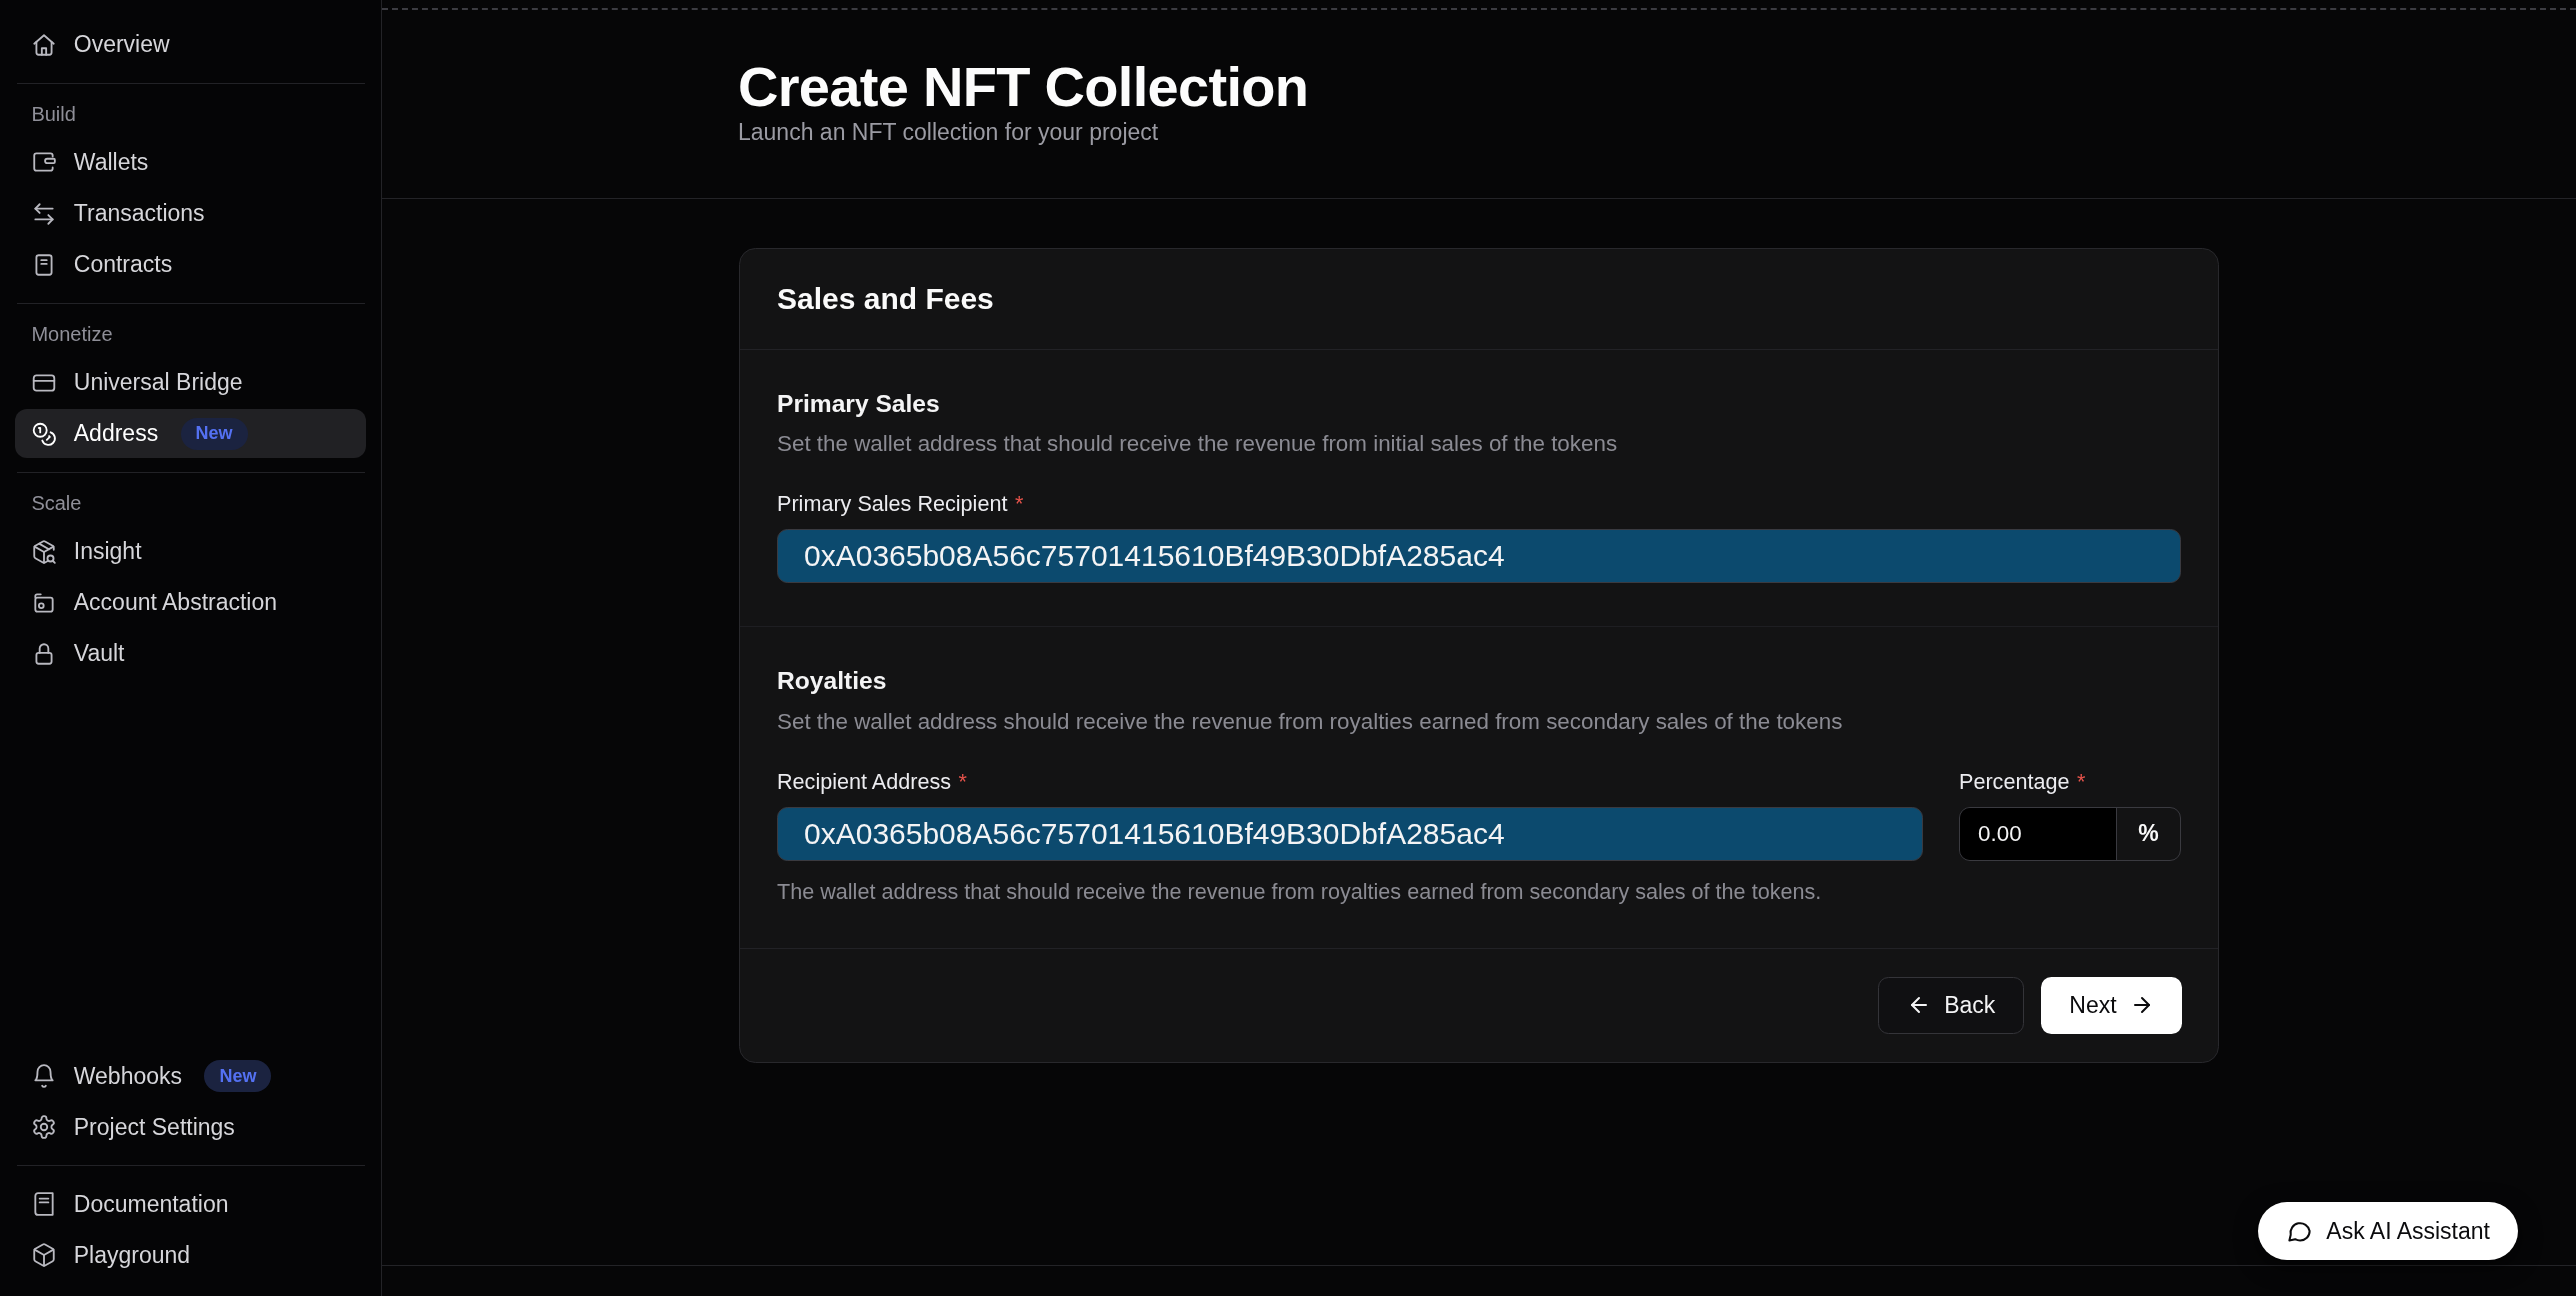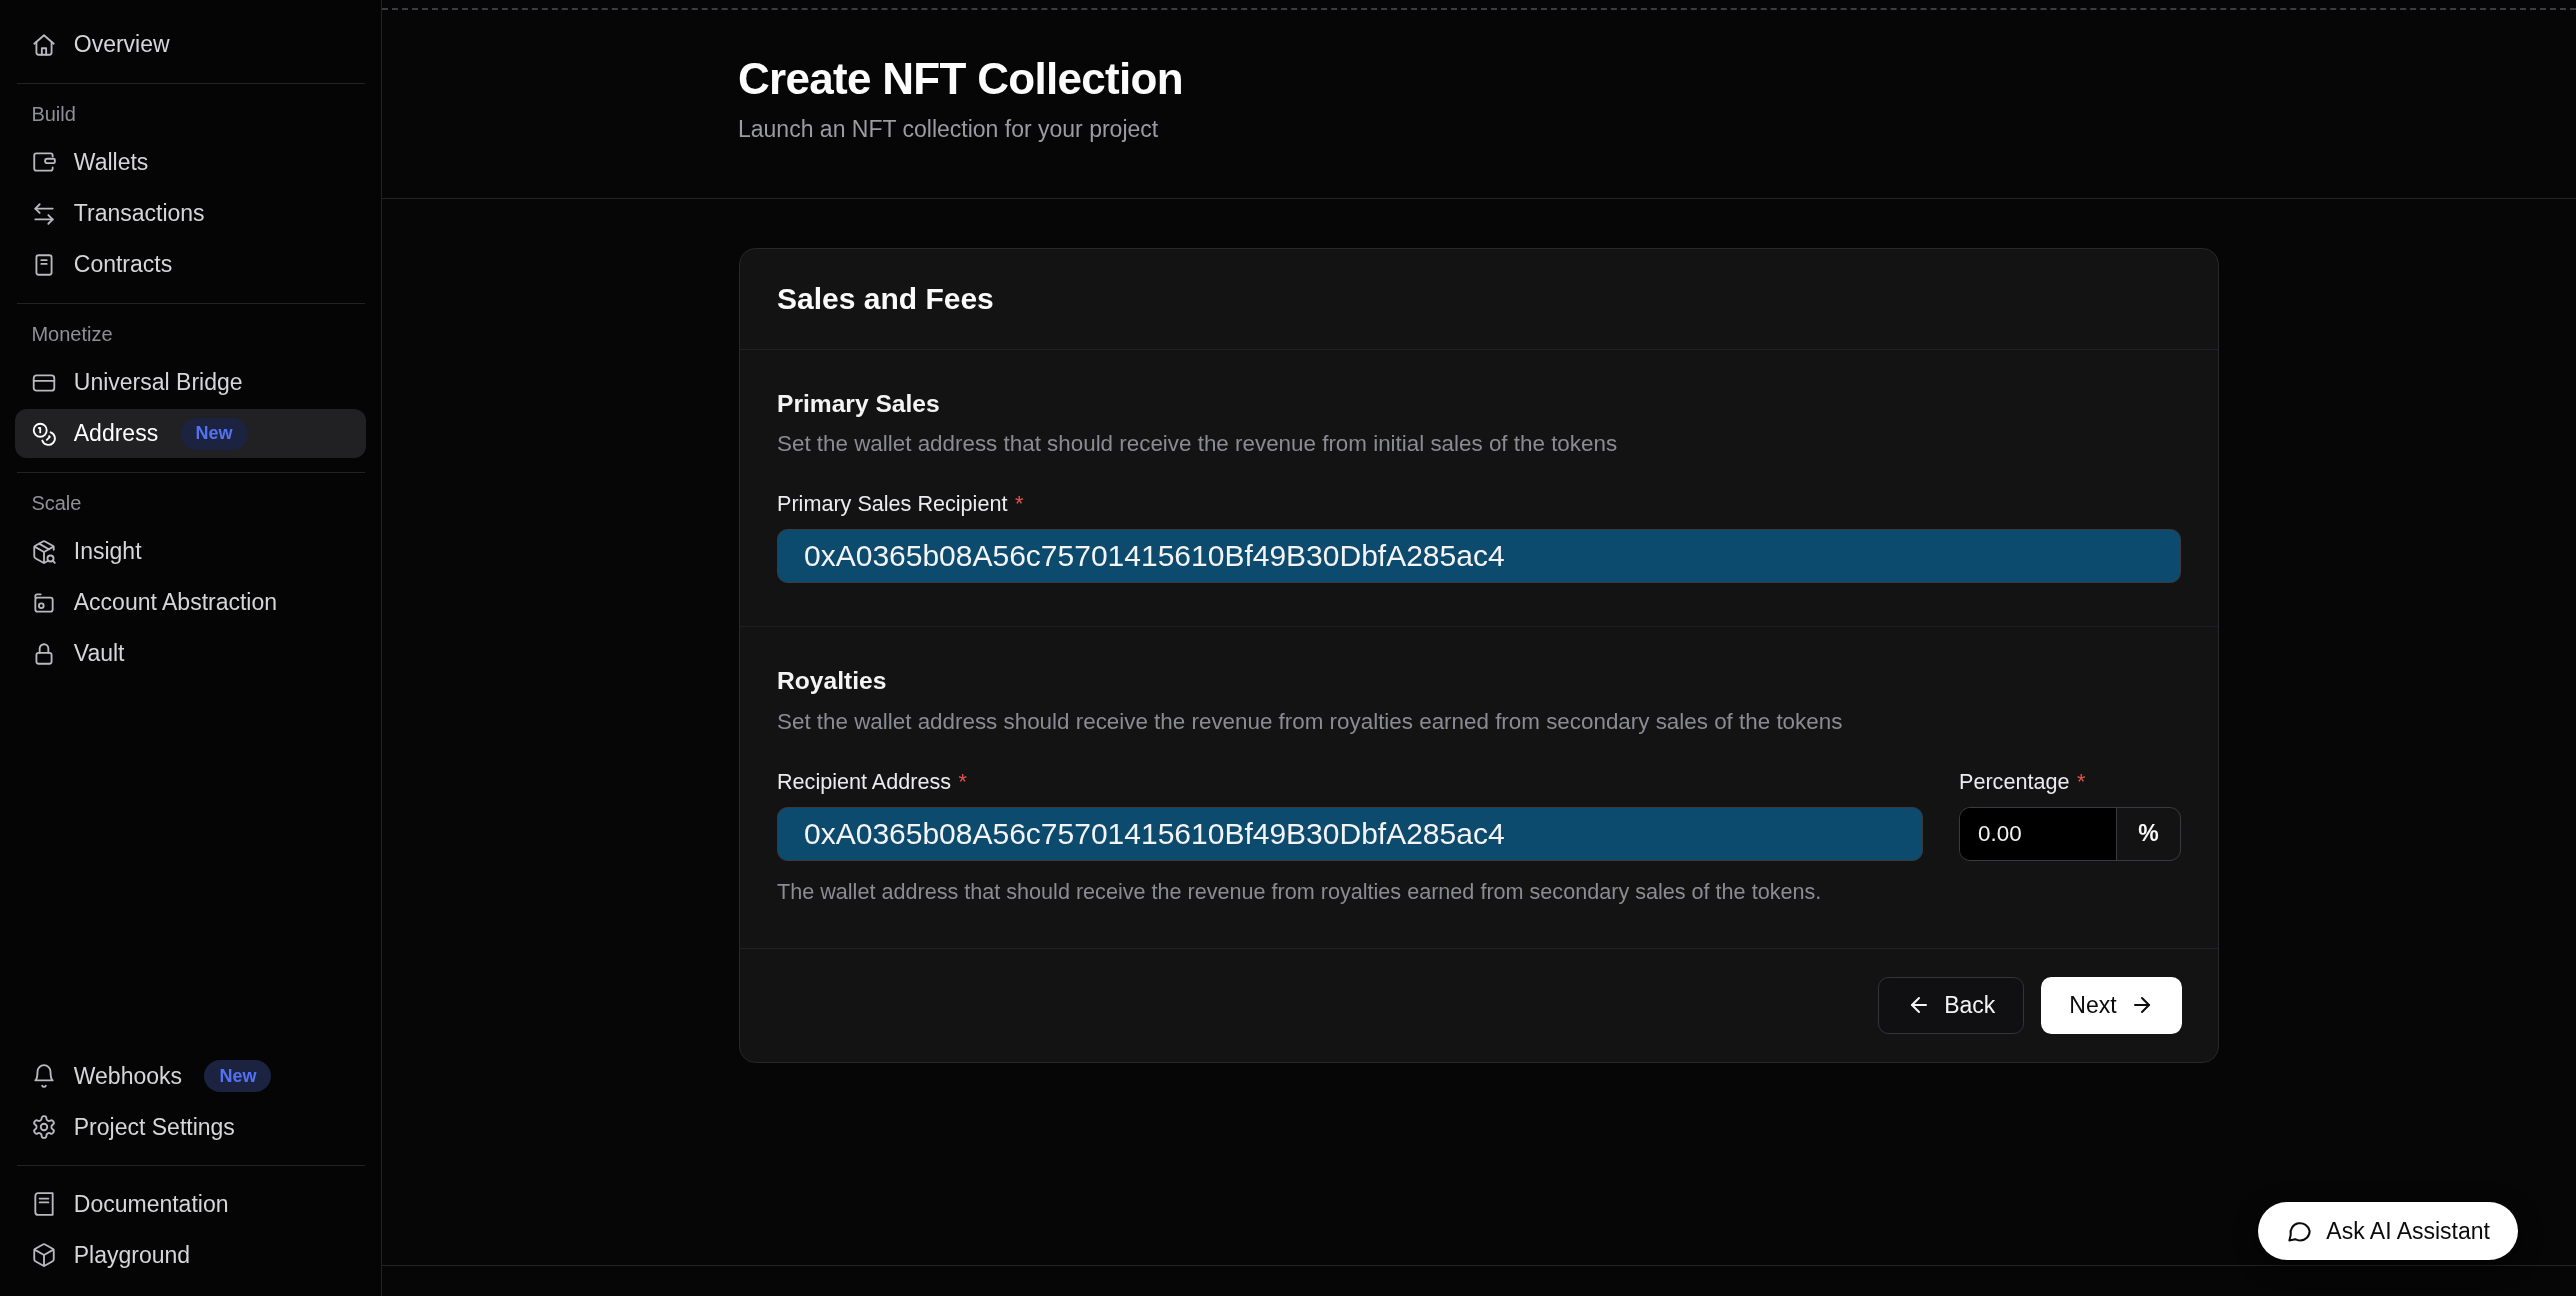--- a/index.html
+++ b/index.html
@@ -51,22 +51,22 @@
   }
   .bottom-line {
     position: absolute; bottom: 31px; left: 0; right: 0;
     border-top: 1.5px solid #232327;
   }
   .page-header {
     padding: 54px 0 0 356px;
     height: 199px;
     border-bottom: 1.5px solid #232327;
   }
-  .page-title { font-size: 44px; font-weight: 700; letter-spacing: -0.7px; color: #fcfcfc; margin: 0; }
-  .page-subtitle { font-size: 23px; color: #9b9ba3; margin-top: 12px; }
+  .page-title { font-size: 56px; font-weight: 700; letter-spacing: -0.7px; color: #fcfcfc; margin: 0; }
+  .page-subtitle { font-size: 23px; color: #9b9ba3; margin-top: 0; }
 
   
   .card {
     width: 1480px; margin: 49px auto 0;
     background: #131314;
     border: 1.5px solid #28282c;
     border-radius: 16.4px;
     overflow: hidden;
   }
   .card-header { padding: 33px 37px; border-bottom: 1.5px solid #222226; }

